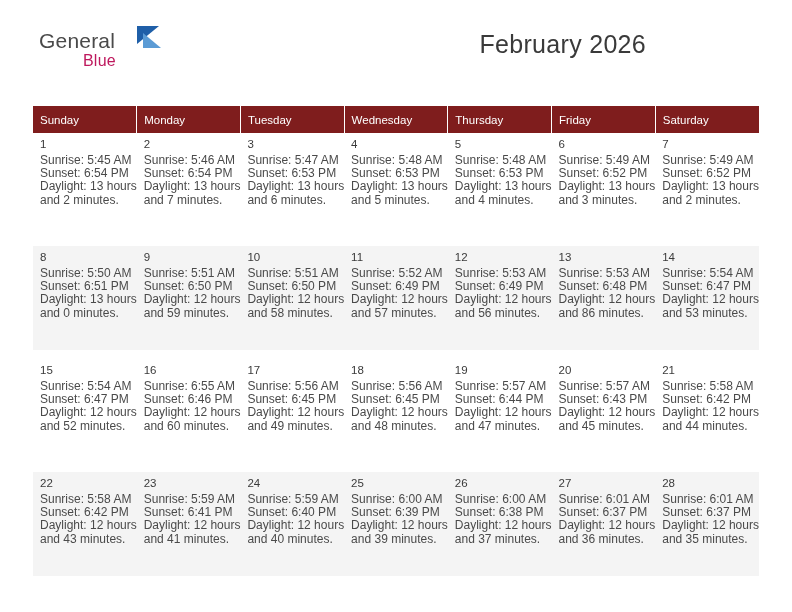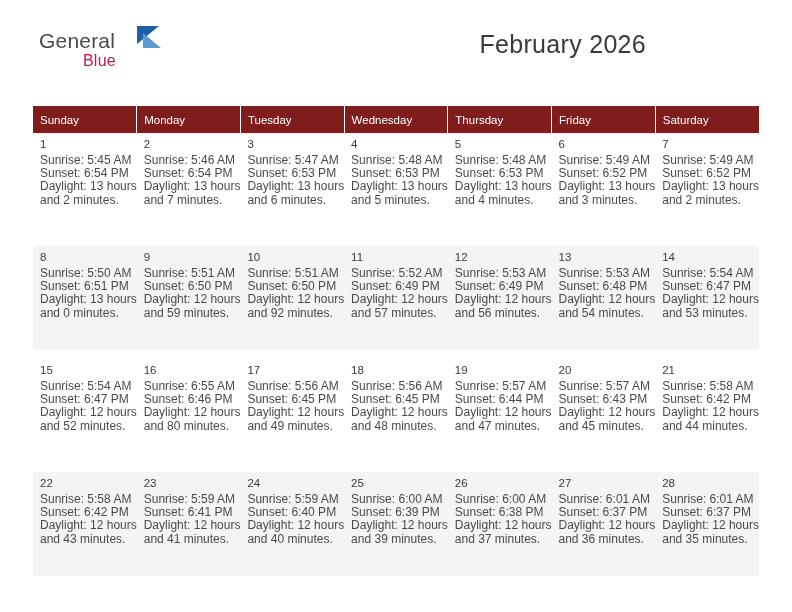--- a/index.html
+++ b/index.html
@@ -255,21 +255,21 @@
               <div>Daylight: 12 hours</div>
               <div>and 59 minutes.</div>
             </div>
           </td>
           <td>
             <div class="daynum">10</div>
             <div class="info">
               <div>Sunrise: 5:51 AM</div>
               <div>Sunset: 6:50 PM</div>
               <div>Daylight: 12 hours</div>
-              <div>and 92 minutes.</div>
+              <div>and 58 minutes.</div>
             </div>
           </td>
           <td>
             <div class="daynum">11</div>
             <div class="info">
               <div>Sunrise: 5:52 AM</div>
               <div>Sunset: 6:49 PM</div>
               <div>Daylight: 12 hours</div>
               <div>and 57 minutes.</div>
             </div>
@@ -282,21 +282,21 @@
               <div>Daylight: 12 hours</div>
               <div>and 56 minutes.</div>
             </div>
           </td>
           <td>
             <div class="daynum">13</div>
             <div class="info">
               <div>Sunrise: 5:53 AM</div>
               <div>Sunset: 6:48 PM</div>
               <div>Daylight: 12 hours</div>
-              <div>and 54 minutes.</div>
+              <div>and 86 minutes.</div>
             </div>
           </td>
           <td>
             <div class="daynum">14</div>
             <div class="info">
               <div>Sunrise: 5:54 AM</div>
               <div>Sunset: 6:47 PM</div>
               <div>Daylight: 12 hours</div>
               <div>and 53 minutes.</div>
             </div>
@@ -314,21 +314,21 @@
               <div>Daylight: 12 hours</div>
               <div>and 52 minutes.</div>
             </div>
           </td>
           <td>
             <div class="daynum">16</div>
             <div class="info">
               <div>Sunrise: 6:55 AM</div>
               <div>Sunset: 6:46 PM</div>
               <div>Daylight: 12 hours</div>
-              <div>and 80 minutes.</div>
+              <div>and 60 minutes.</div>
             </div>
           </td>
           <td>
             <div class="daynum">17</div>
             <div class="info">
               <div>Sunrise: 5:56 AM</div>
               <div>Sunset: 6:45 PM</div>
               <div>Daylight: 12 hours</div>
               <div>and 49 minutes.</div>
             </div>

